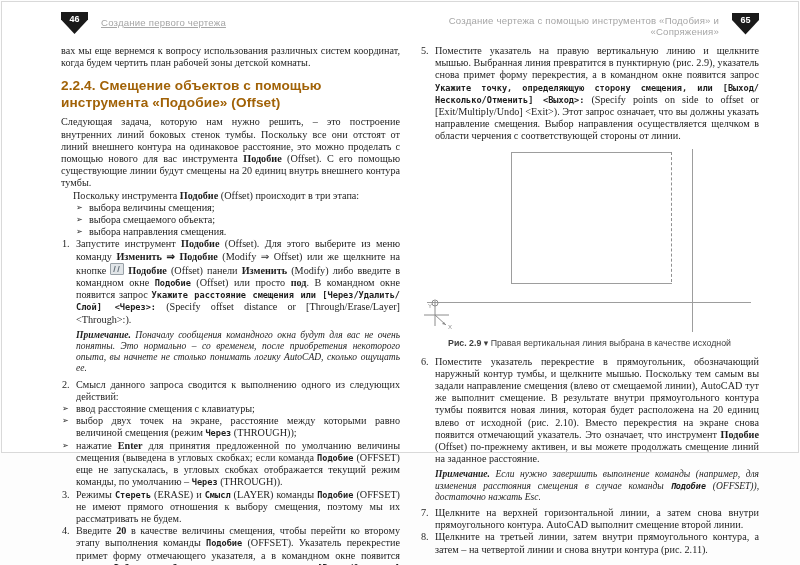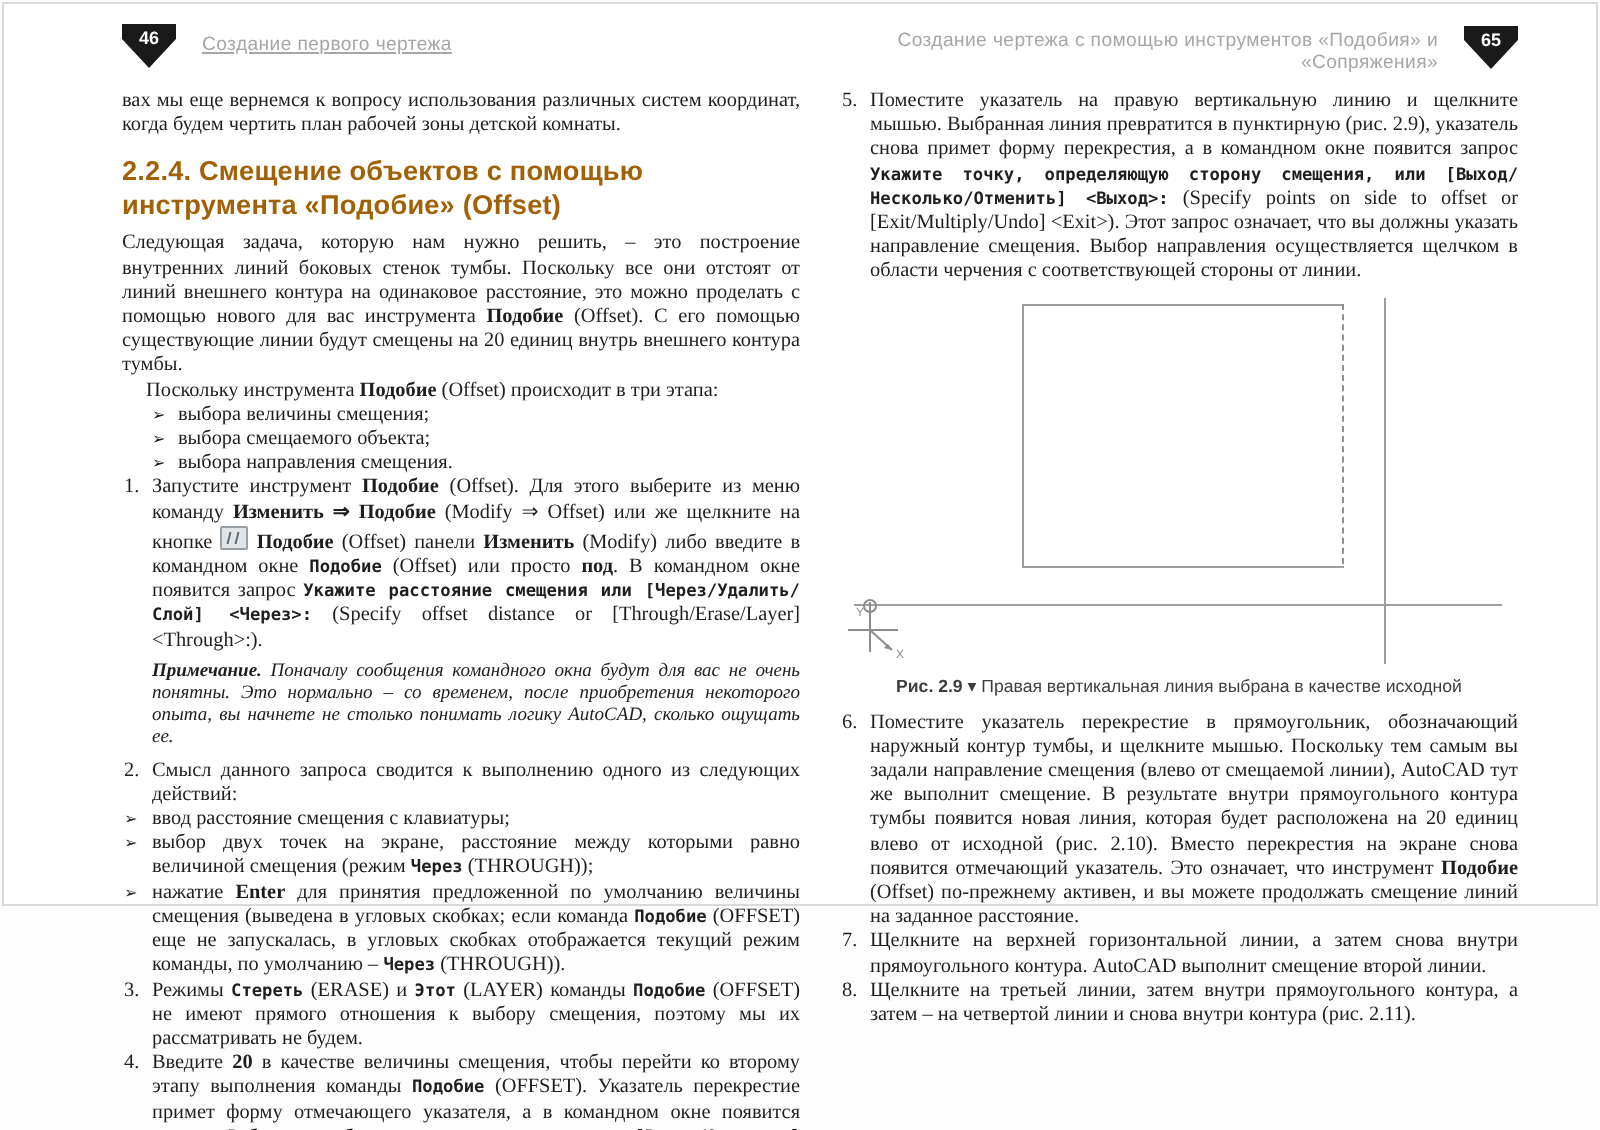--- a/index.html
+++ b/index.html
@@ -127,21 +127,21 @@
         <span class="li-body"><span>выбор двух точек на экране, расстояние между которыми равно величиной смещения (режим </span><span class="run-m">Через</span><span> (THROUGH));</span></span>
       </div>
       <div class="bullet">
         <span class="marker">➢</span>
         <span class="li-body"><span>нажатие </span><span class="run-b">Enter</span><span> для принятия предложенной по умолчанию величины смещения (выведена в угловых скобках; если команда </span><span class="run-m">Подобие</span><span> (OFFSET) еще не запускалась, в угловых скобках отображается текущий режим команды, по умолчанию – </span><span class="run-m">Через</span><span> (THROUGH)).</span></span>
       </div>
     </div>
 
     <div class="li">
       <span class="num">3.</span>
-      <span class="li-body"><span>Режимы </span><span class="run-m">Стереть</span><span> (ERASE) и </span><span class="run-m">Этот</span><span> (LAYER) команды </span><span class="run-m">Подобие</span><span> (OFFSET) не имеют прямого отношения к выбору смещения, поэтому мы их рассматривать не будем.</span></span>
+      <span class="li-body"><span>Режимы </span><span class="run-m">Стереть</span><span> (ERASE) и </span><span class="run-m">Смысл</span><span> (LAYER) команды </span><span class="run-m">Подобие</span><span> (OFFSET) не имеют прямого отношения к выбору смещения, поэтому мы их рассматривать не будем.</span></span>
     </div>
 
     <div class="li">
       <span class="num">4.</span>
       <span class="li-body"><span>Введите </span><span class="run-b">20</span><span> в качестве величины смещения, чтобы перейти ко второму этапу выполнения команды </span><span class="run-m">Подобие</span><span> (OFFSET). Указатель перекрестие примет форму отмечающего указателя, а в командном окне появится запрос </span><span class="run-m">Выберите объект для смещения или [Выход/Отменить] &lt;Выход&gt;:</span><span> (Select object to offset or [Exit/Undo] &lt;Exit&gt;).</span></span>
     </div>
   </div>
 
   <div class="page page-right">
     <div class="page-header right">
@@ -172,20 +172,21 @@
         <text x="27" y="34" font-family="Liberation Sans, sans-serif" font-size="6" fill="#8c8c8c">X</text>
       </svg>
     </div>
     <div class="fig-caption"><span class="run-b">Рис. 2.9</span><span> ▾ Правая вертикальная линия выбрана в качестве исходной</span></div>
 
     <div class="li mt8">
       <span class="num">6.</span>
       <span class="li-body"><span>Поместите указатель перекрестие в прямоугольник, обозначающий наружный контур тумбы, и щелкните мышью. Поскольку тем самым вы задали направление смещения (влево от смещаемой линии), AutoCAD тут же выполнит смещение. В результате внутри прямоугольного контура тумбы появится новая линия, которая будет расположена на 20 единиц влево от исходной (рис. 2.10). Вместо перекрестия на экране снова появится отмечающий указатель. Это означает, что инструмент </span><span class="run-b">Подобие</span><span> (Offset) по-прежнему активен, и вы можете продолжать смещение линий на заданное расстояние.</span></span>
     </div>
 
+    <p class="note"><span class="run-bi">Примечание.</span><span class="run-i"> Если нужно завершить выполнение команды (например, для изменения расстояния смещения в случае команды </span><span class="run-mi">Подобие</span><span class="run-i"> (OFFSET)), достаточно нажать Esc.</span></p>
 
     <div class="li">
       <span class="num">7.</span>
       <span class="li-body"><span>Щелкните на верхней горизонтальной линии, а затем снова внутри прямоугольного контура. AutoCAD выполнит смещение второй линии.</span></span>
     </div>
 
     <div class="li">
       <span class="num">8.</span>
       <span class="li-body"><span>Щелкните на третьей линии, затем внутри прямоугольного контура, а затем – на четвертой линии и снова внутри контура (рис. 2.11).</span></span>
     </div>

